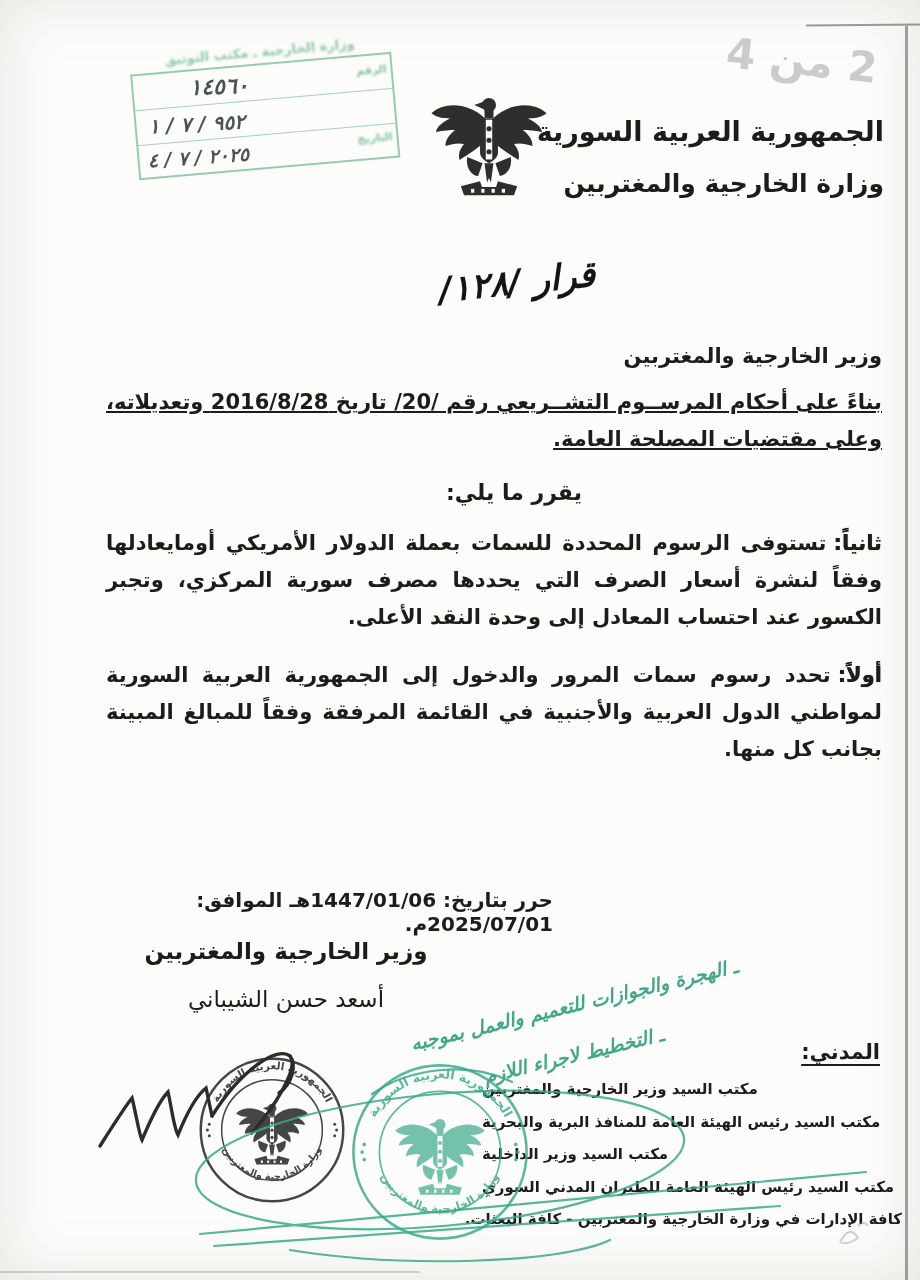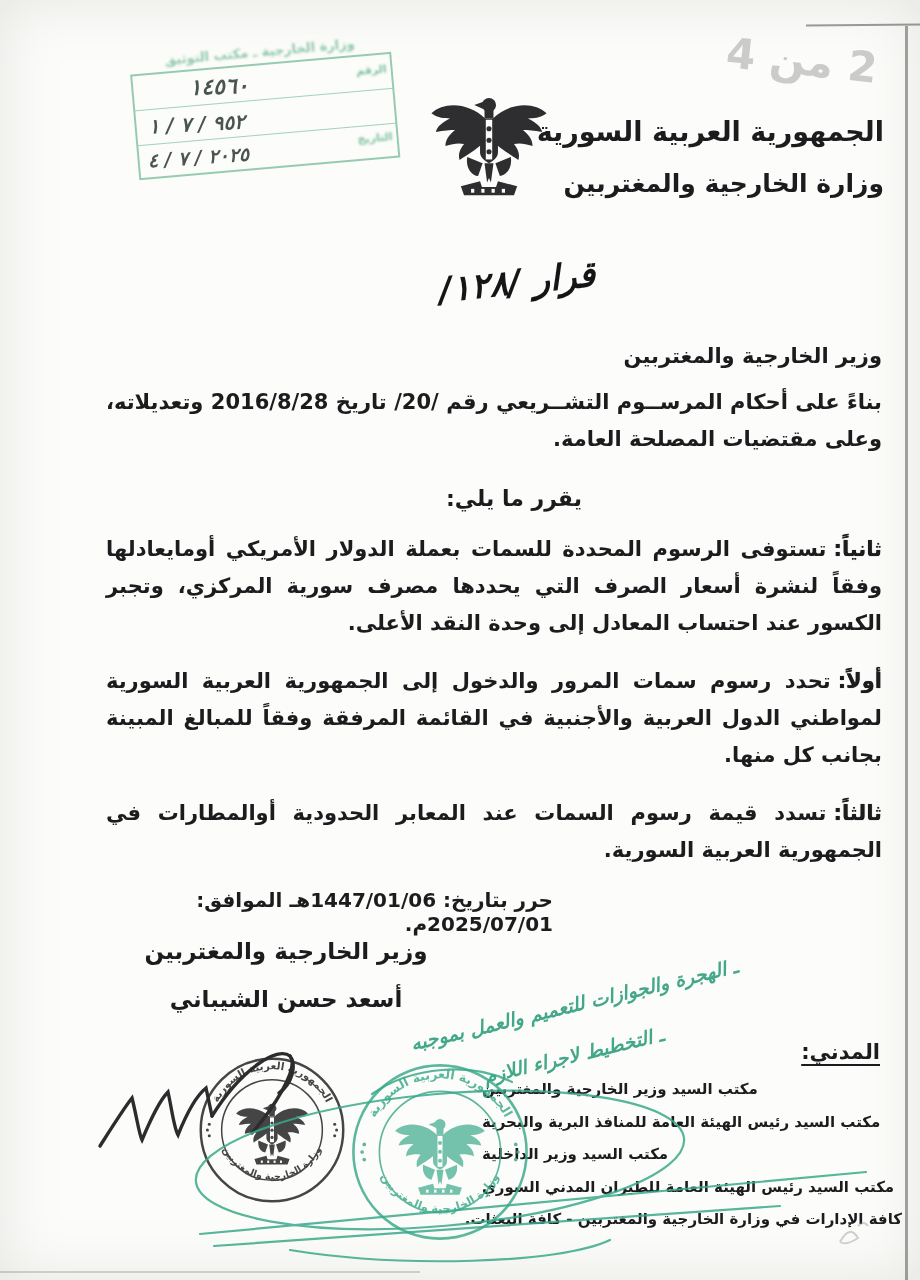--- a/index.html
+++ b/index.html
@@ -44,32 +44,32 @@
 
   
   .decision { position:absolute; left:422px; top:262px; width:190px; text-align:center;
     font-size:35px; font-weight:700; font-style:italic; transform:rotate(-6deg);
     color:#151517; letter-spacing:1px; }
 
   
   .body-block { position:absolute; right:38px; top:338px; width:776px;
     font-size:21px; font-weight:700; line-height:37px; text-align:justify; text-align-last:right; }
   .authority { margin-bottom:9px; }
-  .preamble { margin-bottom:22px; }
+  .preamble { margin-bottom:16px;text-decoration:underline; }
   .decides { text-align:center; text-align-last:center; margin-bottom:14px; font-size:22px;
     transform:translateX(20px); }
   .clause { margin-bottom:21px; }
   .clause .lbl { margin-inline-end:7px; text-shadow:0 0 .7px #000; }
   .issued-line { position:absolute; left:183px; top:888px; width:370px; text-align:right;
     font-size:20px; font-weight:700; }
 
   
   .sig-block { position:absolute; left:128px; top:938px; width:316px; text-align:center; }
   .sig-block .t { font-size:23px; font-weight:700; }
-  .sig-block .n { font-size:23px; font-weight:700; margin-top:22px; }
+  .sig-block .n { font-size:23px; font-weight:400; margin-top:22px; }
 
   
   .green-note { position:absolute; right:188px; top:942px; width:500px;
     transform:rotate(-13.5deg); transform-origin:right top;
     color:#2f9e7d; font-style:italic; font-weight:700; font-size:19px; line-height:49px;
     text-align:right; opacity:.9; }
   .green-note .n2 { margin-right:88px; }
 
   
   .dist-heading { position:absolute; right:40px; top:1040px; font-size:21px; font-weight:700;
@@ -152,21 +152,20 @@
   </div>
 
   <div class="decision">قرار /١٢٨/</div>
 
   <div class="body-block">
     <div class="authority">وزير الخارجية والمغتربين</div>
     <p class="preamble">بناءً على أحكام المرســوم التشــريعي رقم /20/ تاريخ 2016/8/28 وتعديلاته، وعلى مقتضيات المصلحة العامة.</p>
     <div class="decides">يقرر ما يلي:</div>
     <p class="clause"><span class="lbl">ثانياً:</span><span>تستوفى الرسوم المحددة للسمات بعملة الدولار الأمريكي أومايعادلها وفقاً لنشرة أسعار الصرف التي يحددها مصرف سورية المركزي، وتجبر الكسور عند احتساب المعادل إلى وحدة النقد الأعلى.</span></p>
     <p class="clause"><span class="lbl">أولاً:</span><span>تحدد رسوم سمات المرور والدخول إلى الجمهورية العربية السورية لمواطني الدول العربية والأجنبية في القائمة المرفقة وفقاً للمبالغ المبينة بجانب كل منها.</span></p>
-    <p class="clause"><span class="lbl">ثالثاً:</span><span>تسدد قيمة رسوم السمات عند المعابر الحدودية أوالمطارات في الجمهورية العربية السورية.</span></p>
   </div>
 
   <div class="issued-line">حرر بتاريخ: 1447/01/06هـ الموافق: 2025/07/01م.</div>
 
   <div class="sig-block">
     <div class="t">وزير الخارجية والمغتربين</div>
     <div class="n">أسعد حسن الشيباني</div>
   </div>
 
   <div class="green-note">

